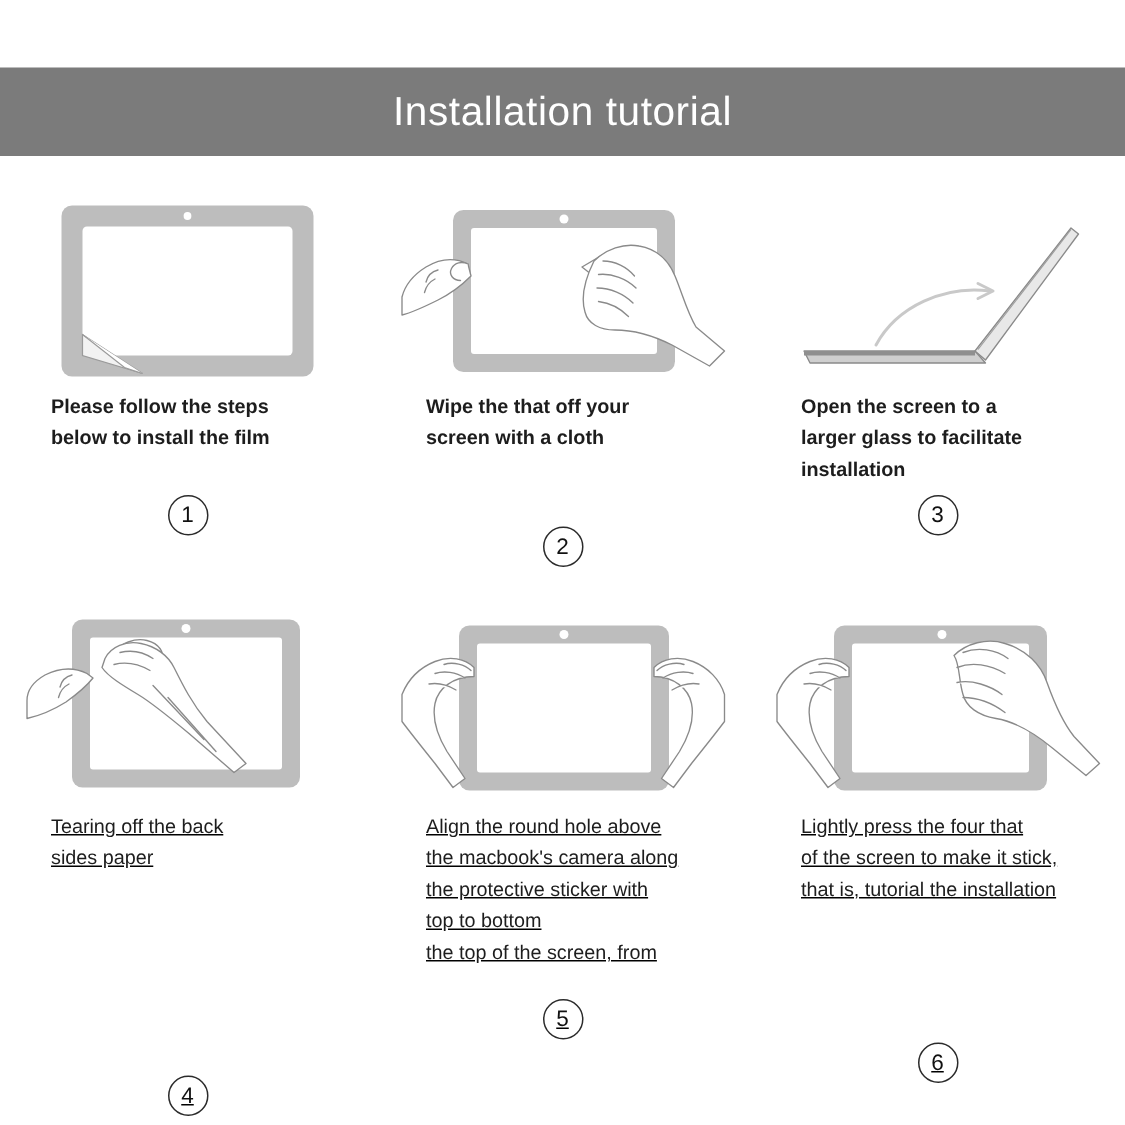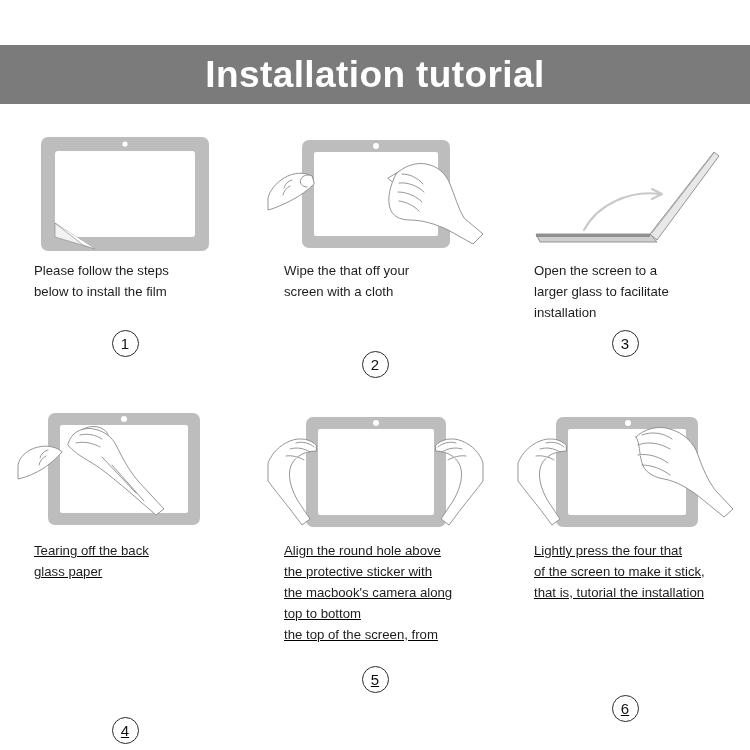--- a/index.html
+++ b/index.html
@@ -22,22 +22,22 @@
     top: 45px;
     width: 750px;
     height: 59px;
     background: #7b7b7b;
     display: flex;
     align-items: center;
     justify-content: center;
   }
   .banner-title {
     color: #ffffff;
-    font-size: 37px;
-    font-weight: 700;
+    font-size: 27px;
+    font-weight: 400;
     letter-spacing: 0.4px;
   }
 
   
   .grid {
     position: absolute;
     left: 0;
     top: 128px;
     width: 750px;
     display: flex;
@@ -84,21 +84,21 @@
     display: flex;
     align-items: center;
     justify-content: center;
     font-size: 15px;
     color: #111111;
     box-sizing: border-box;
   }
 
   
   .row1 .art { height: 132px; }
-  .row1 .caption { height: 66px; }
+  .row1 .caption { height: 66px; font-weight: bold; }
   .row1 .badge-wrap { margin-top: 4px; }
 
   .row2 .art { height: 140px; }
   .row2 .caption { height: 112px; }
   .row2 .badge-wrap { margin-top: 0px; }
 
   svg { display: block; overflow: visible; }
 </style>
 </head>
 <body>
@@ -201,21 +201,21 @@
             <path d="M52 34 C56 26 66 22 76 24 C86 26 94 32 98 40 C104 52 110 64 120 76 L146 104 L138 110 L108 84 C96 74 84 64 74 58 C64 52 54 46 50 40 Z"></path>
             <path d="M62 30 C70 28 78 30 84 34"></path>
             <path d="M58 38 C66 36 75 38 82 42"></path>
             <path d="M84 52 L118 88"></path>
             <path d="M94 60 L126 96"></path>
           </g>
         </svg>
       </div>
       <div class="caption">
         <div>Tearing off the back</div>
-        <div>glass paper</div>
+        <div>sides paper</div>
       </div>
       <div class="badge-wrap" style="margin-top:65px;">
         <div class="badge">4</div>
       </div>
     </div>
 
     <div class="panel">
       <div class="art">
         <svg width="215" height="130" viewBox="0 0 215 130">
           <rect x="38" y="12" width="140" height="110" rx="7" fill="#bdbdbd"></rect>
@@ -230,22 +230,22 @@
           <g fill="#ffffff" stroke="#8a8a8a" stroke-width="0.9" stroke-linejoin="round" stroke-linecap="round">
             <path d="M168 40 C174 34 184 32 194 36 C204 40 212 48 215 58 L215 76 C209 84 201 94 193 104 L181 120 L173 114 L185 96 C191 86 195 74 193 64 C191 54 181 46 168 46 Z"></path>
             <path d="M188 38 C182 36 174 38 170 42"></path>
             <path d="M194 44 C188 42 180 43 174 47"></path>
             <path d="M198 51 C192 50 185 52 180 55"></path>
           </g>
         </svg>
       </div>
       <div class="caption">
         <div>Align the round hole above</div>
+        <div>the macbook's camera along</div>
         <div>the protective sticker with</div>
-        <div>the macbook's camera along</div>
         <div>top to bottom</div>
         <div>the top of the screen, from</div>
       </div>
       <div class="badge-wrap" style="margin-top:14px;">
         <div class="badge">5</div>
       </div>
     </div>
 
     <div class="panel">
       <div class="art">

